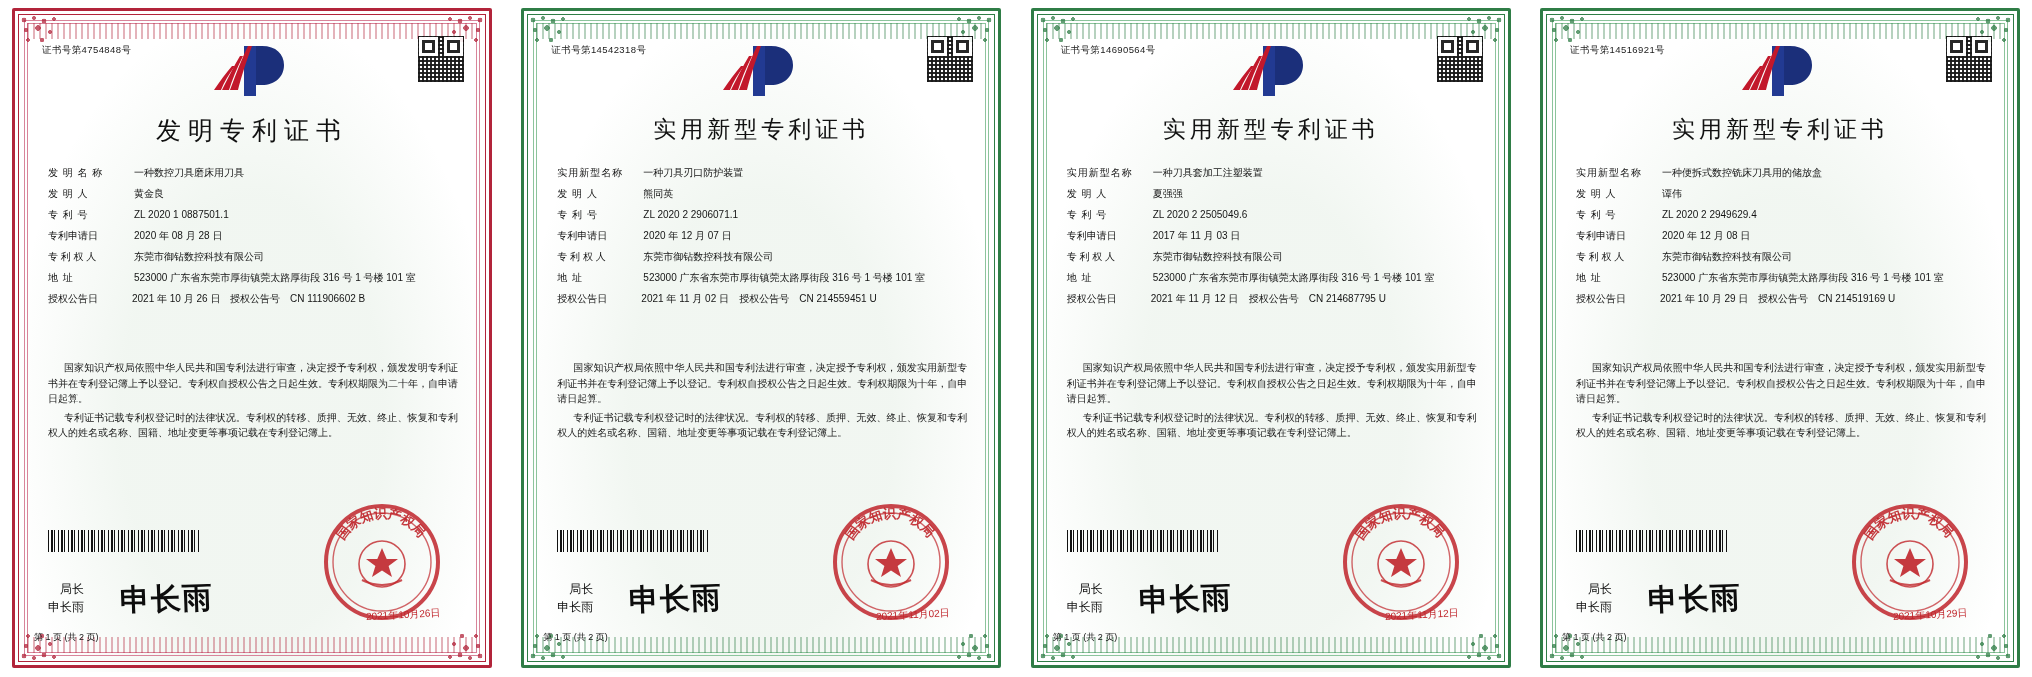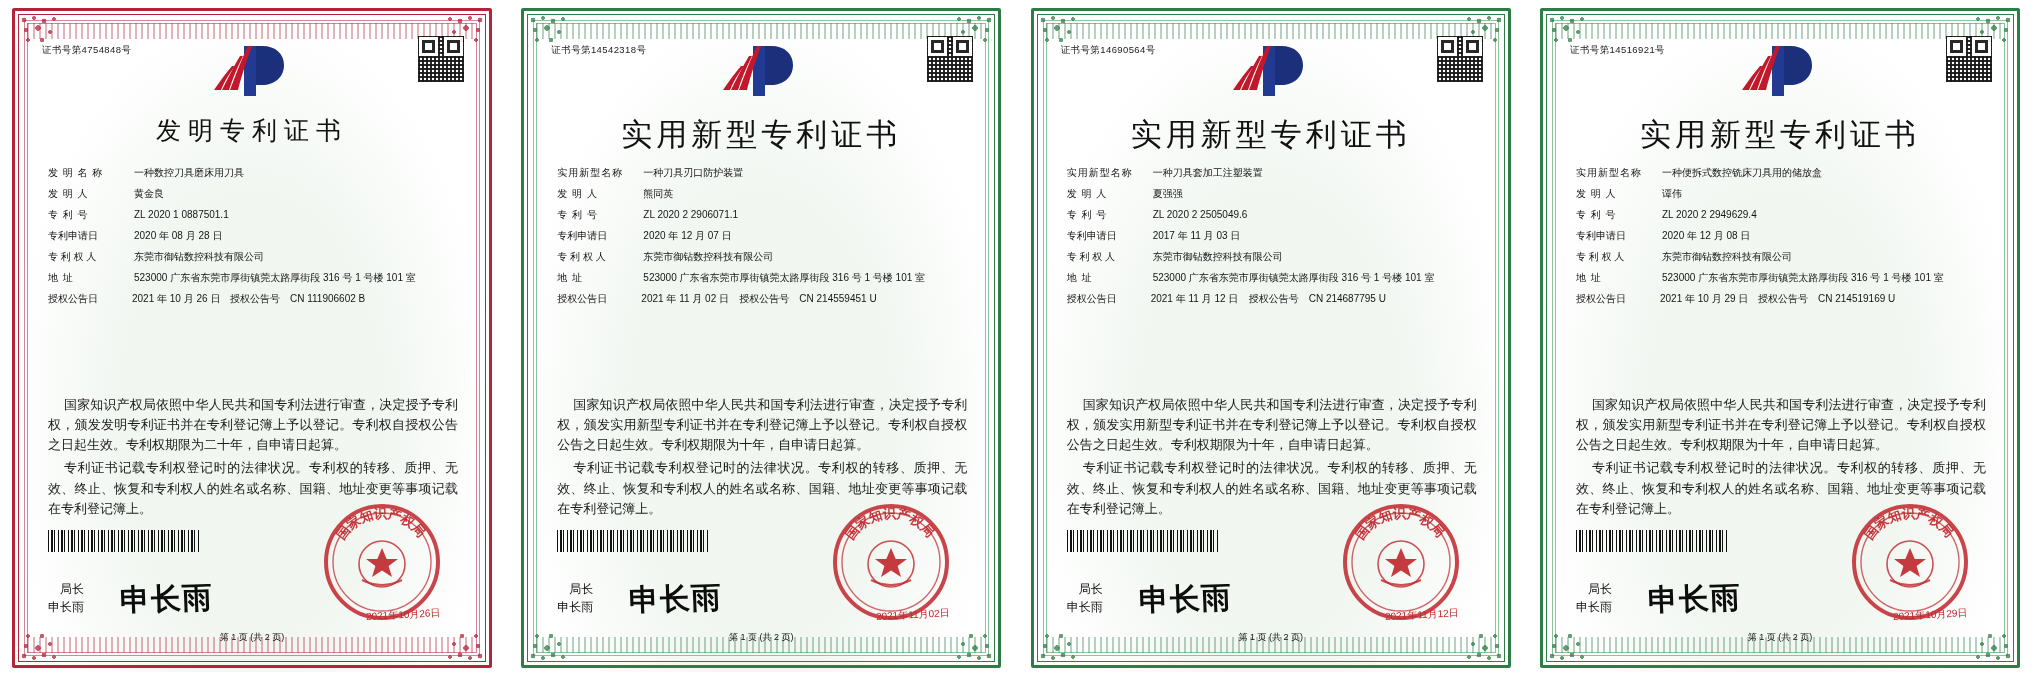--- a/index.html
+++ b/index.html
@@ -145,21 +145,21 @@
     position: absolute;
     left: 0; right: 0;
     top: 84px;
     text-align: center;
     font-family: "DejaVu Serif", "Liberation Serif", serif;
     font-size: 25px;
     font-weight: normal;
     letter-spacing: 7px;
     color: #111;
   }
-  .title.small { font-size: 31px; letter-spacing: 4px; }
+  .title.small { font-size: 23px; letter-spacing: 4px; }
 
   .fields {
     position: absolute;
     left: 14px;
     right: 10px;
     top: 136px;
     font-size: 10px;
     color: #141414;
     line-height: 1.35;
   }
@@ -189,25 +189,24 @@
     white-space: nowrap;
   }
   .row.split .seg1-val { flex: 0 0 auto; width: 92px; }
   .row.split .seg2-val { flex: 1 1 auto; }
 
   .legal {
     position: absolute;
     left: 14px;
     right: 12px;
     top: 330px;
-    font-size: 13px;
+    font-size: 10px;
     line-height: 1.55;
     color: #1a1a1a;
     text-align: justify;
-    margin-top: 35px;
   }
   .legal p { margin: 0 0 3px 0; text-indent: 16px; }
 
   .barcode {
     position: absolute;
     left: 14px;
     bottom: 94px;
     width: 152px;
     height: 22px;
     background-image:
@@ -249,21 +248,20 @@
     bottom: 24px;
     font-size: 10px;
     color: #c0252b;
     transform: rotate(-3deg);
     white-space: nowrap;
   }
   .page-no {
     position: absolute;
     left: 0; right: 0;
     bottom: 2px;
-    text-align: center;
     font-size: 9px;
     color: #111;
   }
   .wm {
     position: absolute;
     inset: 0;
     pointer-events: none;
     background:
       radial-gradient(ellipse at 50% 62%, rgba(120,170,120,.10) 0 38%, transparent 70%);
   }

